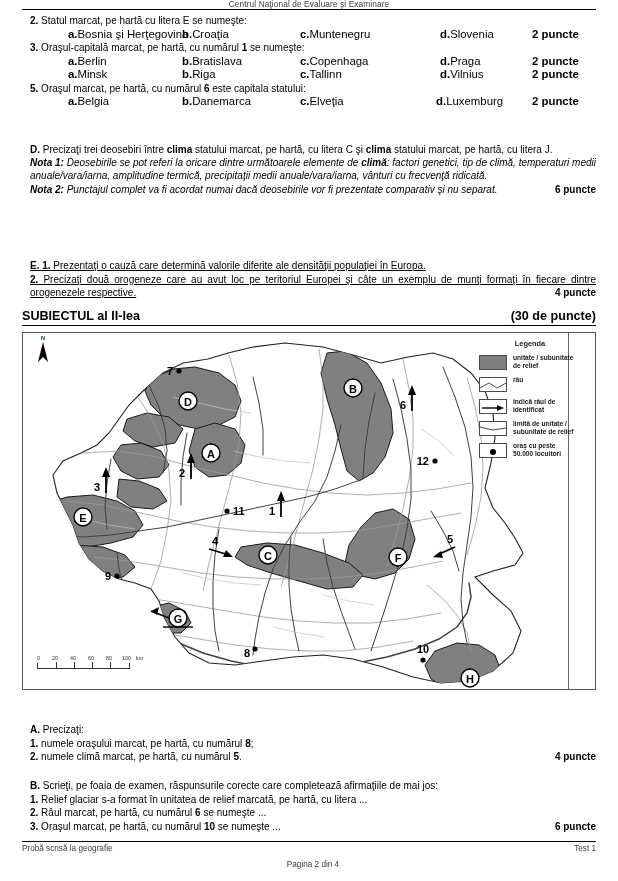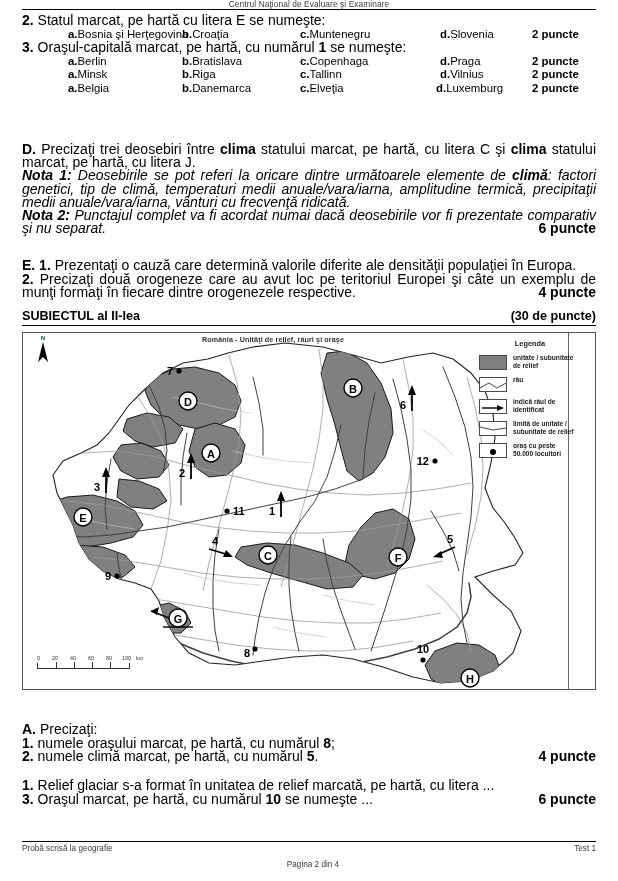--- a/index.html
+++ b/index.html
@@ -20,21 +20,21 @@
     text-align:center; font-size:8.3px; color:#3a3a3a;
     letter-spacing:.1px; white-space:nowrap;
   }
   .hdr-rule {
     position:absolute; left:22px; top:9px; width:574px; height:0;
     border-top:1.6px solid #000;
   }
 
   
   .body { position:absolute; left:22px; width:574px; }
-  .ln { font-size:14px; line-height:13.5px; white-space:nowrap; }
+  .ln { font-size:10px; line-height:13.5px; white-space:nowrap;margin-left:8px; }
   .just { white-space:normal; text-align:justify; }
   b, .b { font-weight:bold; }
   i, .i { font-style:italic; }
 
   
   .qrow { position:relative; height:13.5px; font-size:11.4px; }
   .qrow span { position:absolute; top:0; white-space:nowrap; }
   .opt-a { left:46px; }
   .opt-b { left:160px; }
   .opt-c { left:278px; }
@@ -134,49 +134,49 @@
     </div>
 
     <div class="qrow">
       <span class="opt-a"><b>a.</b> <span>Minsk</span></span>
       <span class="opt-b"><b>b.</b> <span>Riga</span></span>
       <span class="opt-c"><b>c.</b> <span>Tallinn</span></span>
       <span class="opt-d"><b>d.</b> <span>Vilnius</span></span>
       <span class="pts">2 puncte</span>
     </div>
 
+    <div class="ln"><b>5.</b><span> Oraşul marcat, pe hartă, cu numărul </span><b>6</b><span> este capitala statului:</span></div>
     <div class="qrow">
       <span class="opt-a"><b>a.</b> <span>Belgia</span></span>
       <span class="opt-b"><b>b.</b> <span>Danemarca</span></span>
       <span class="opt-c"><b>c.</b> <span>Elveţia</span></span>
       <span class="opt-d" style="left:414px;"><b>d.</b> <span>Luxemburg</span></span>
       <span class="pts">2 puncte</span>
     </div>
   </div>
 
   <div class="body" style="top:143px;">
     <div class="just ln" style="line-height:13.2px;"><b>D.</b><span> Precizaţi trei deosebiri între </span><b>clima</b><span> statului marcat, pe hartă, cu litera C şi </span><b>clima</b><span> statului marcat, pe hartă, cu litera J.</span></div>
     <div class="just ln" style="line-height:13.2px;"><b><i>Nota 1:</i></b><i> Deosebirile se pot referi la oricare dintre următoarele elemente de </i><b><i>climă</i></b><i>: factori genetici, tip de climă, temperaturi medii anuale/vara/iarna, amplitudine termică, precipitaţii medii anuale/vara/iarna, vânturi cu frecvenţă ridicată.</i></div>
     <div class="just ln" style="line-height:13.2px;"><b><i>Nota 2:</i></b><i> Punctajul complet va fi acordat numai dacă deosebirile vor fi prezentate comparativ şi nu separat.</i><span class="pts-right">6 puncte</span></div>
   </div>
 
-  <div class="body" style="top:259px;">
+  <div class="body" style="top:259px;text-decoration:underline;">
     <div class="ln"><b>E. 1.</b><span> Prezentaţi o cauză care determină valorile diferite ale densităţii populaţiei în Europa.</span></div>
     <div class="just ln" style="line-height:13.4px;"><b>2.</b><span> Precizaţi două orogeneze care au avut loc pe teritoriul Europei şi câte un exemplu de munţi formaţi în fiecare dintre orogenezele respective.</span><span class="pts-right">4 puncte</span></div>
   </div>
 
   <div class="sub-row" style="top:309px;text-align:center;">
     <span class="left">SUBIECTUL al II-lea</span>
     <span class="right">(30 de puncte)</span>
   </div>
   <div class="sub-underline" style="top:325px;"></div>
 
   <div class="mapframe">
 
-    <div class="map-title">România - Unităţi de relief, râuri şi oraşe</div>
 
     <div class="north">
       <div class="north-n">N</div>
       <svg width="14" height="22" viewBox="0 0 14 22">
         <polygon points="7,0 12,20 7,15 2,20" fill="#000"></polygon>
       </svg>
     </div>
 
     <svg width="545" height="358" viewBox="0 0 545 358" style="position:absolute;left:0;top:0;">
       <defs>
@@ -456,21 +456,23 @@
   </div>
 
 
   <div class="body" style="top:723px;">
     <div class="ln"><b>A.</b><span> Precizaţi:</span></div>
     <div class="ln"><b>1.</b><span> numele oraşului marcat, pe hartă, cu numărul </span><b>8</b><span>;</span></div>
     <div class="ln"><b>2.</b><span> numele climă marcat, pe hartă, cu numărul </span><b>5</b><span>.</span><span class="pts-right">4 puncte</span></div>
   </div>
 
   <div class="body" style="top:779px;">
+    <div class="ln"><b>B.</b><span> Scrieţi, pe foaia de examen, răspunsurile corecte care completează afirmaţiile de mai jos:</span></div>
     <div class="ln"><b>1.</b><span> Relief glaciar s-a format în unitatea de relief marcată, pe hartă, cu litera ...</span><b></b><span></span></div>
+    <div class="ln"><b>2.</b><span> Râul marcat, pe hartă, cu numărul </span><b>6</b><span> se numeşte ...</span></div>
     <div class="ln"><b>3.</b><span> Oraşul marcat, pe hartă, cu numărul </span><b>10</b><span> se numeşte ...</span><span class="pts-right">6 puncte</span></div>
   </div>
 
   <div class="foot-rule" style="top:841px;"></div>
   <div class="foot" style="top:844px;">
     <span>Probă scrisă la geografie</span>
     <span class="right">Test 1</span>
   </div>
   <div class="foot-center" style="top:860px;">Pagina 2 din 4</div>
 

